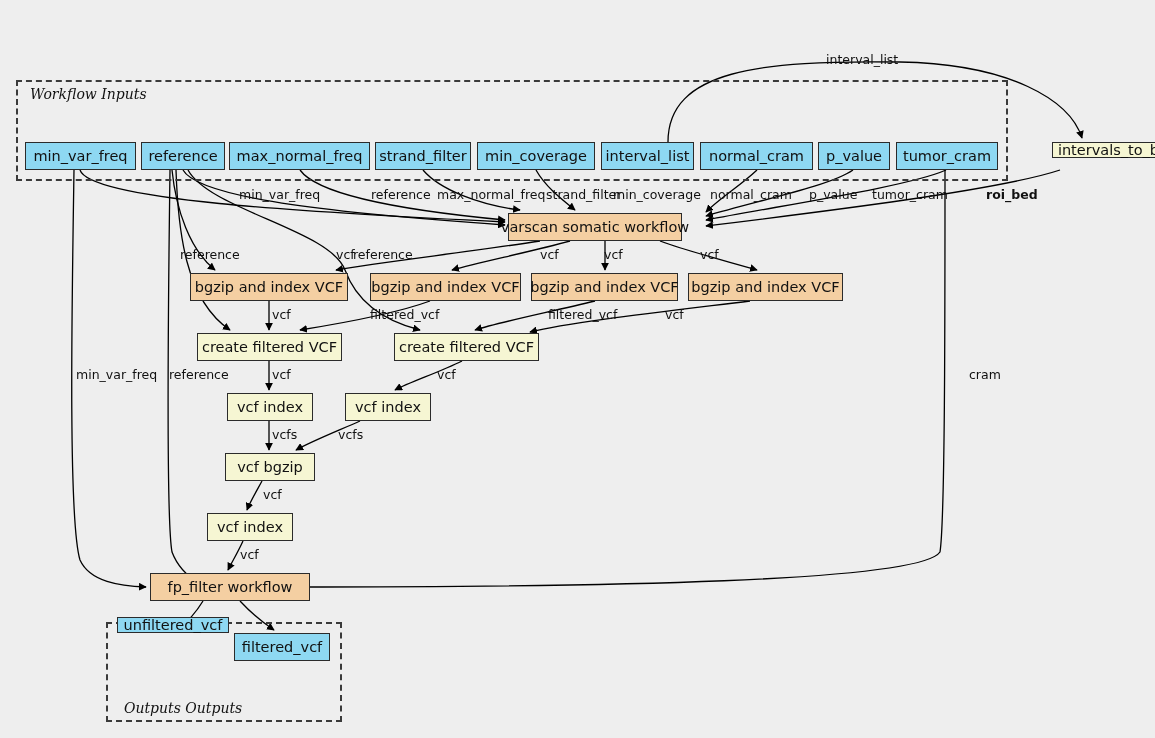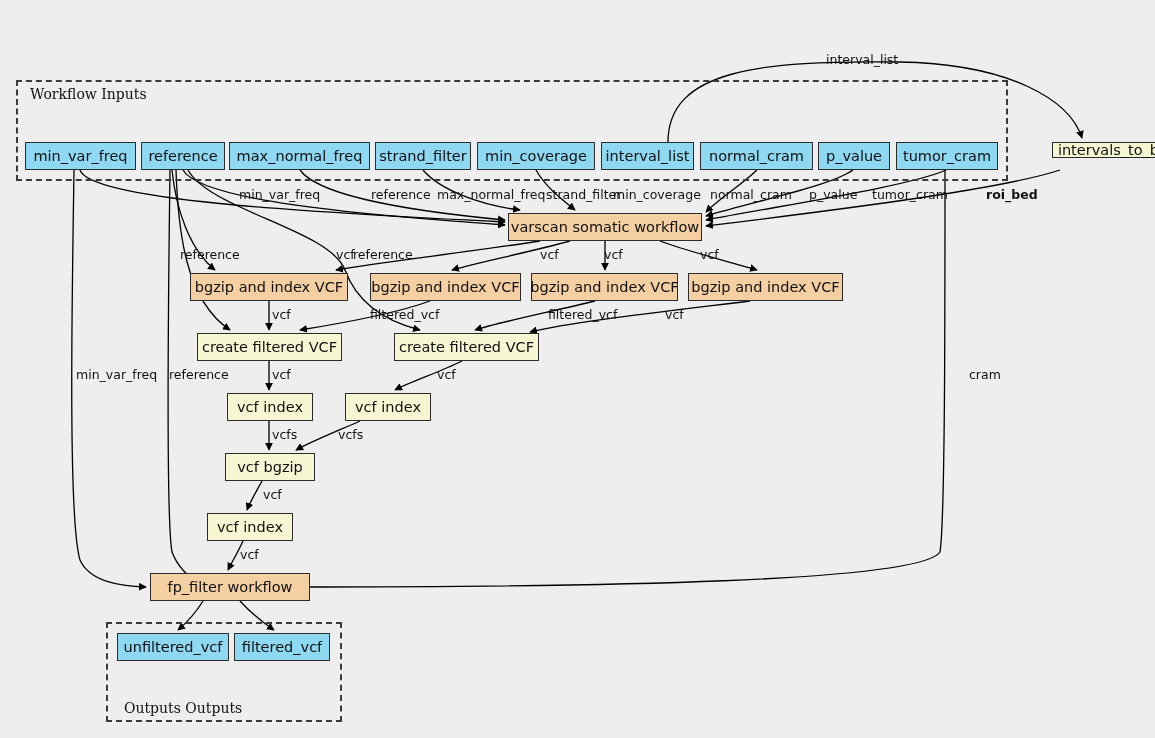--- a/index.html
+++ b/index.html
@@ -29,20 +29,21 @@
     box-sizing:border-box;
     border:2px dashed #3a3a3a;
     background:transparent;
   }
   .group-label{
     position:absolute;
     font-family:"DejaVu Serif", serif;
     font-size:14px;
     color:#111;
     white-space:nowrap;
+    font-style:italic;
   }
   .elabel{
     position:absolute;
     font-size:12.5px;
     color:#111;
     white-space:nowrap;
     line-height:1;
   }
 </style>
 </head>
@@ -121,33 +122,33 @@
     <div class="node n-input" style="left: 25px; top: 142px; width: 111px; height: 28px;">min_var_freq</div>
     <div class="node n-input" style="left: 141px; top: 142px; width: 84px; height: 28px;">reference</div>
     <div class="node n-input" style="left: 229px; top: 142px; width: 141px; height: 28px;">max_normal_freq</div>
     <div class="node n-input" style="left: 375px; top: 142px; width: 96px; height: 28px;">strand_filter</div>
     <div class="node n-input" style="left: 477px; top: 142px; width: 118px; height: 28px;">min_coverage</div>
     <div class="node n-input" style="left: 601px; top: 142px; width: 93px; height: 28px;">interval_list</div>
     <div class="node n-input" style="left: 700px; top: 142px; width: 113px; height: 28px;">normal_cram</div>
     <div class="node n-input" style="left: 818px; top: 142px; width: 72px; height: 28px;">p_value</div>
     <div class="node n-input" style="left: 896px; top: 142px; width: 102px; height: 28px;">tumor_cram</div>
     <div class="node n-step" style="left: 1052px; top: 142px; width: 131px; height: 16px;">intervals_to_bed</div>
-    <div class="node n-tool" style="left: 508px; top: 213px; width: 194px; height: 28px;">varscan somatic workflow</div>
+    <div class="node n-tool" style="left: 508px; top: 213px; width: 174px; height: 28px;">varscan somatic workflow</div>
     <div class="node n-tool" style="left: 190px; top: 273px; width: 158px; height: 28px;">bgzip and index VCF</div>
     <div class="node n-tool" style="left: 370px; top: 273px; width: 151px; height: 28px;">bgzip and index VCF</div>
     <div class="node n-tool" style="left: 531px; top: 273px; width: 147px; height: 28px;">bgzip and index VCF</div>
     <div class="node n-tool" style="left: 688px; top: 273px; width: 155px; height: 28px;">bgzip and index VCF</div>
     <div class="node n-step" style="left: 197px; top: 333px; width: 145px; height: 28px;">create filtered VCF</div>
     <div class="node n-step" style="left: 394px; top: 333px; width: 145px; height: 28px;">create filtered VCF</div>
     <div class="node n-step" style="left: 227px; top: 393px; width: 86px; height: 28px;">vcf index</div>
     <div class="node n-step" style="left: 345px; top: 393px; width: 86px; height: 28px;">vcf index</div>
     <div class="node n-step" style="left: 225px; top: 453px; width: 90px; height: 28px;">vcf bgzip</div>
     <div class="node n-step" style="left: 207px; top: 513px; width: 86px; height: 28px;">vcf index</div>
     <div class="node n-tool" style="left: 150px; top: 573px; width: 160px; height: 28px;">fp_filter workflow</div>
-    <div class="node n-input" style="left: 117px; top: 633px; width: 112px; height: 28px; text-align: center;">unfiltered_vcf</div>
+    <div class="node n-input" style="left: 117px; top: 617px; width: 112px; height: 16px; text-align: center;">unfiltered_vcf</div>
     <div class="node n-input" style="left: 234px; top: 633px; width: 96px; height: 28px;">filtered_vcf</div>
   </div>
 <div id="edge-labels">
     <div class="elabel" style="left: 826px; top: 54px;">interval_list</div>
     <div class="elabel" style="left: 239px; top: 189px;">min_var_freq</div>
     <div class="elabel" style="left: 371px; top: 189px;">reference</div>
     <div class="elabel" style="left: 437px; top: 189px;">max_normal_freq</div>
     <div class="elabel" style="left: 546px; top: 189px;">strand_filter</div>
     <div class="elabel" style="left: 613px; top: 189px;">min_coverage</div>
     <div class="elabel" style="left: 710px; top: 189px;">normal_cram</div>

